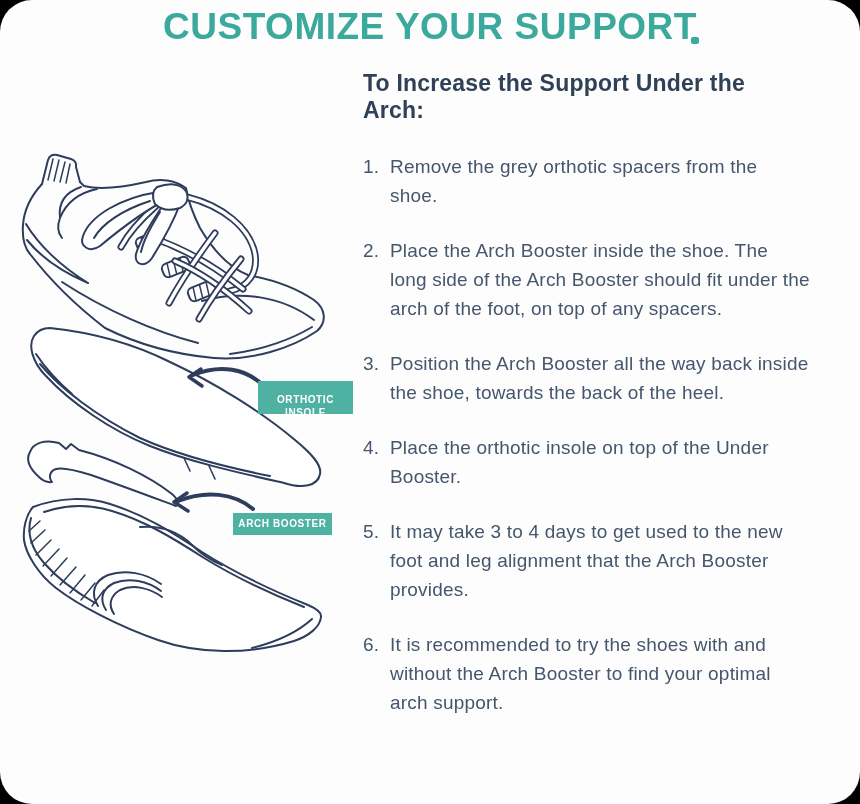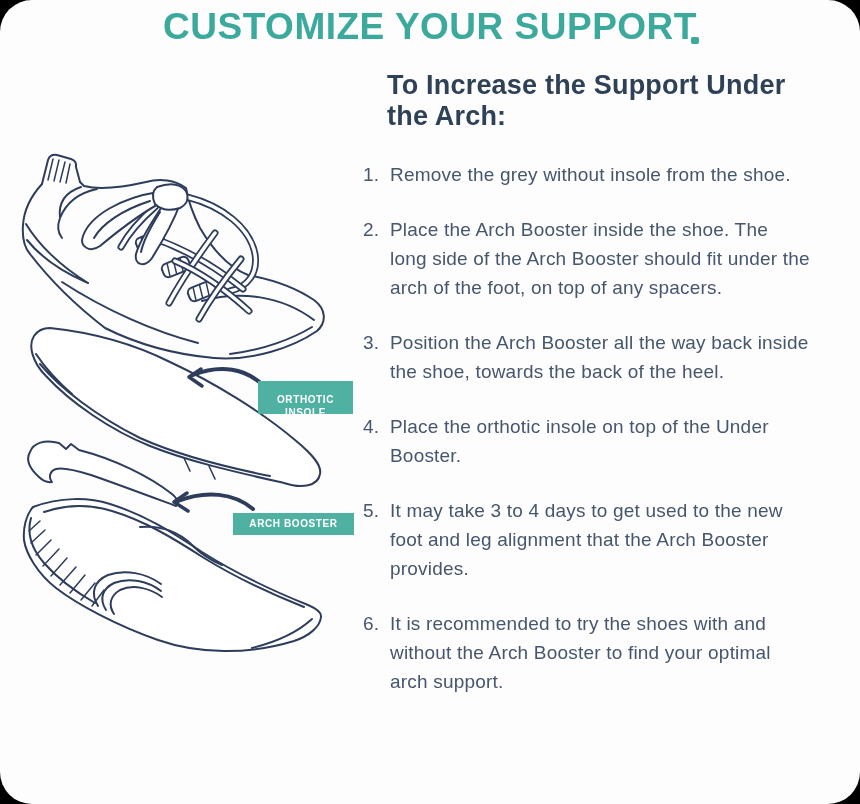--- a/index.html
+++ b/index.html
@@ -43,29 +43,29 @@
     text-align:center;
     letter-spacing:.6px;
     box-sizing:border-box;
   }
   .badge.orthotic{
     left:258px;top:241px;width:95px;height:33px;
     font-size:10px;line-height:13px;
     padding-top:12px;
   }
   .badge.arch{
-    left:233px;top:373px;width:121px;height:22px;
+    left:233px;top:373px;width:99px;height:22px;
     font-size:10px;line-height:22px;
   }
   .content{
     position:absolute;left:363px;top:70px;width:447px;
   }
   .content h2{
-    margin:0 0 28px 24px;
-    font-size:27px;
+    margin:0 0 28px 0;
+    font-size:23px;
     font-weight:bold;
     color:var(--heading-navy);
     letter-spacing:.2px;
   }
   ol.steps{
     list-style:none;margin:0;padding:0;
   }
   ol.steps li{
     display:flex;
     margin:0 0 26px 0;
@@ -216,21 +216,21 @@
 
     <div class="badge orthotic">ORTHOTIC INSOLE</div>
     <div class="badge arch">ARCH BOOSTER</div>
   </div>
 
   <div class="content">
     <h2>To Increase the Support Under the Arch:</h2>
     <ol class="steps">
       <li>
         <span class="num">1.</span>
-        <span class="txt">Remove the grey without insole from the shoe.</span>
+        <span class="txt">Remove the grey orthotic spacers from the shoe.</span>
       </li>
       <li>
         <span class="num">2.</span>
         <span class="txt">Place the Arch Booster inside the shoe. The long side of the Arch Booster should fit under the arch of the foot, on top of any spacers.</span>
       </li>
       <li>
         <span class="num">3.</span>
         <span class="txt">Position the Arch Booster all the way back inside the shoe, towards the back of the heel.</span>
       </li>
       <li>

